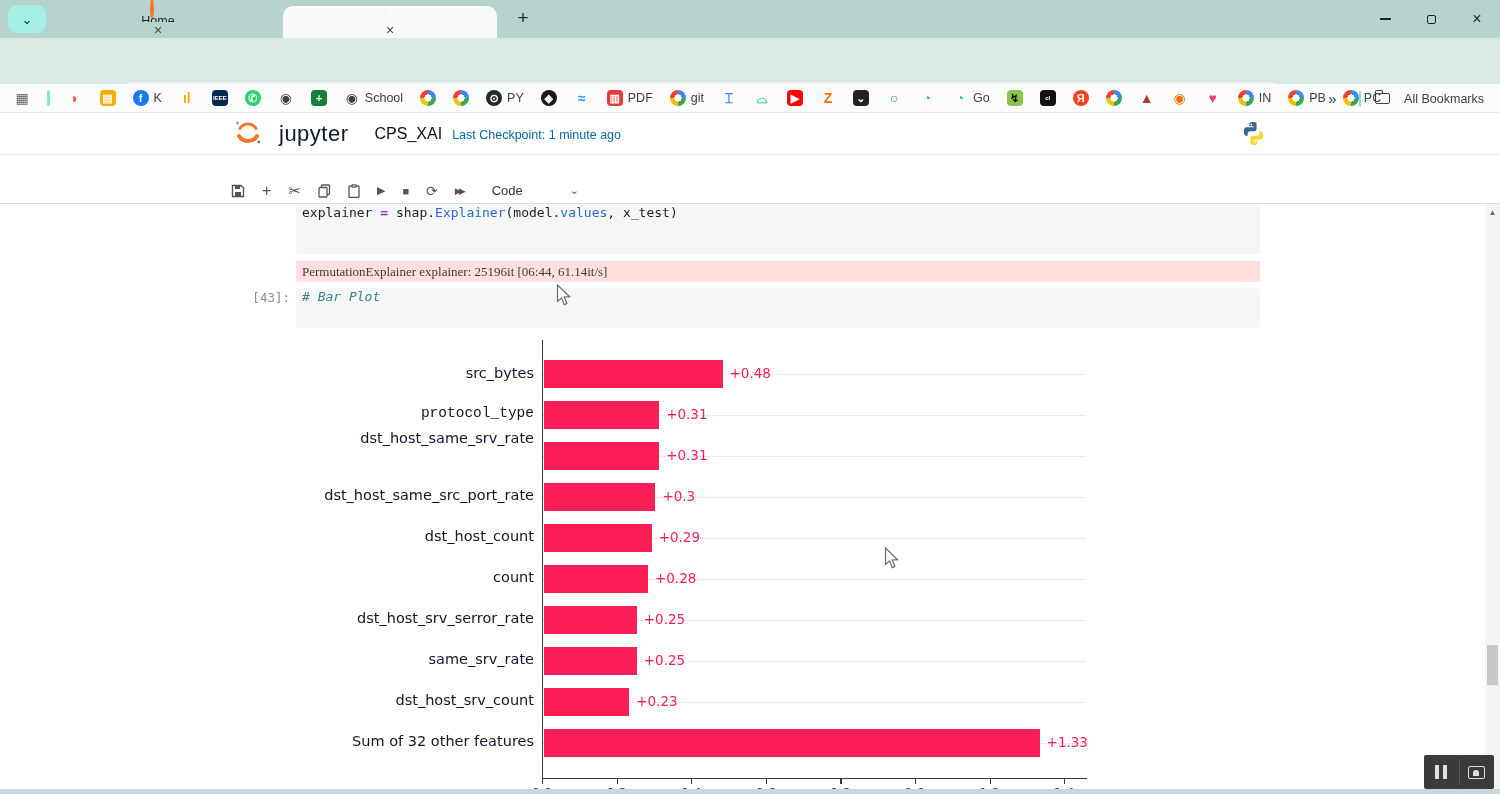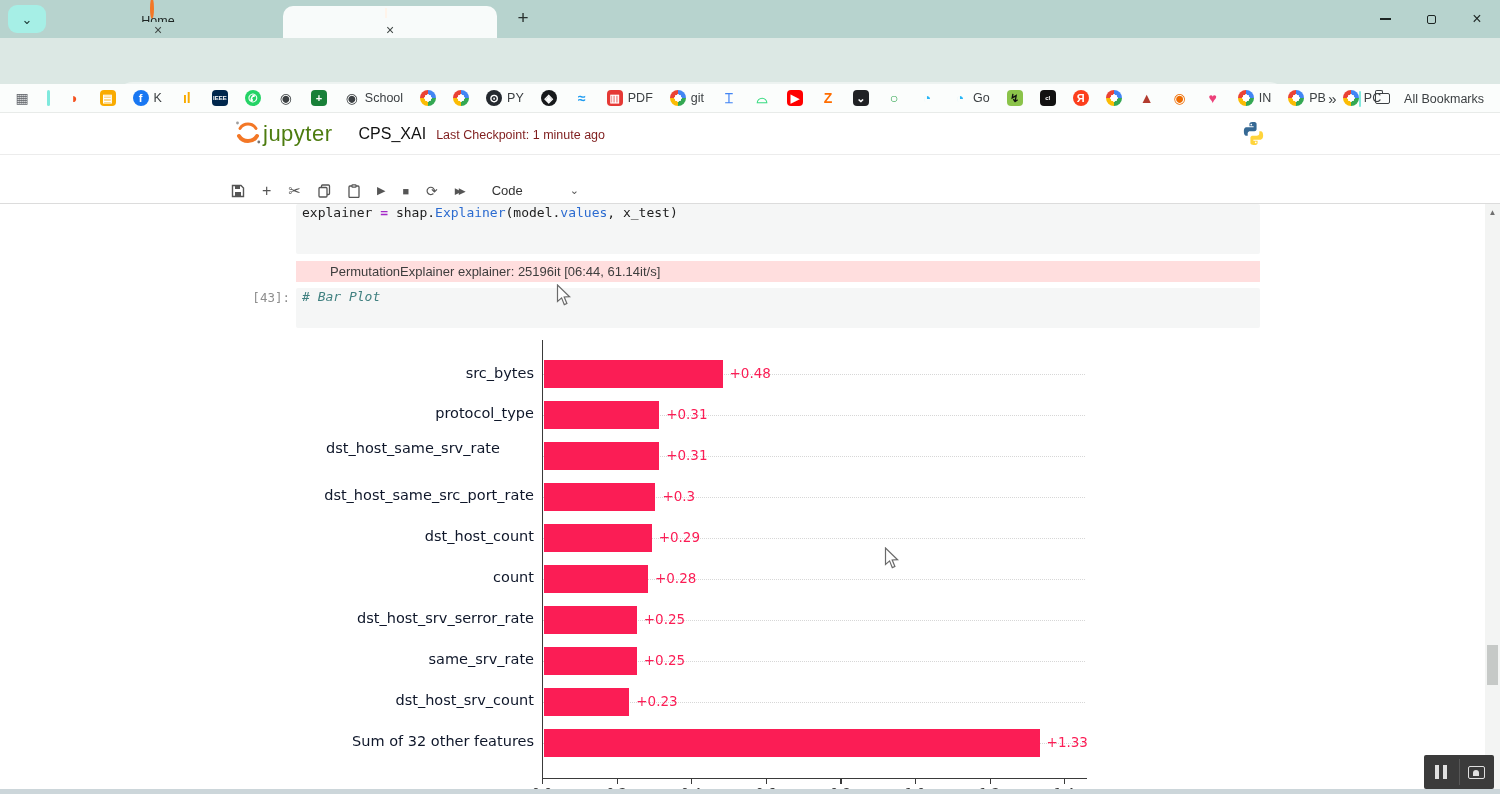--- a/index.html
+++ b/index.html
@@ -52,23 +52,23 @@
   .bm-sep { width:2.5px; height:16px; background:#7fe9dd; border-radius:2px; }
   .bm-ico.gmark { border-radius:50%; background: radial-gradient(circle at center, #fff 0 3.5px, rgba(0,0,0,0) 3.7px), conic-gradient(from 0deg, #4285f4 0 25%, #34a853 25% 50%, #fbbc04 50% 75%, #ea4335 75% 100%); }
   .bm-right { position:absolute; right:16px; top:0; height:29px; display:flex; align-items:center; gap:14px; }
   .bm-overflow { font-size:15px; color:#3c4043; margin-right:8px; }
   .folder-ico { width:15px; height:11px; border:1.4px solid #3c4043; border-radius:2px; position:relative; }
   .folder-ico::before { content:""; position:absolute; left:-1px; top:-4px; width:6px; height:3px; border:1.4px solid #3c4043; border-bottom:none; border-radius:2px 2px 0 0; }
 
   
   .jheader { position:absolute; left:0; top:113px; width:1500px; height:42px; background:#fff; border-bottom:1px solid #ececec; display:flex; align-items:center; }
   .jlogo { margin-left:233px; }
-  .jbrand { font-size:22px; color:#4d7c0f; margin-left:0; letter-spacing:0.5px; }
+  .jbrand { font-size:22px; color:#0f172a; margin-left:16px; letter-spacing:0.5px; }
   .jnbname { font-size:16px; color:#111; margin-left:26px; }
-  .jcheckpoint { font-size:12.5px; color:#7f1d1d; margin-left:10px; margin-top:2px; }
+  .jcheckpoint { font-size:12.5px; color:#0369a1; margin-left:10px; margin-top:2px; }
   .pylogo { position:absolute; left:1240px; top:7px; }
 
   
   .jmenu { position:absolute; left:0; top:155px; width:1500px; height:23px; background:#fff; border-bottom:1px solid #ececec; display:flex; align-items:center; }
   #menu-items { display:flex; gap:21px; padding-left:235px; }
   .jmenu-item { font-size:13px; color:#333; }
   .trust-badge { position:absolute; left:1200px; top:2px; font-size:12px; color:#333; background:#fff; border:1px solid #c9c9c9; padding:1px 9px 2px; }
 
   
   .jtoolbar { position:absolute; left:0; top:178px; width:1500px; height:26px; background:#fff; border-bottom:1px solid #dcdcdc; display:flex; align-items:center; }
@@ -86,21 +86,21 @@
 
   
   .content { position:absolute; left:0; top:204px; width:1500px; height:585px; background:#fff; }
   .code-cell { position:absolute; left:296px; width:964px; background:#f5f6f6; border-radius:2px; padding:1px 0 1px 6px; }
   .cell-1 { top:0px; height:50px; }
   .cell-2 { top:84px; height:40px; }
   .code-line { font-family:"DejaVu Sans Mono", monospace; font-size:13px; line-height:16px; white-space:pre; }
   .tok-p { color:#212121; } .tok-o { color:#a428c8; font-weight:bold; }
   .tok-f { color:#2b6bd0; } .tok-c { color:#408080; font-style:italic; }
   .out-area { position:absolute; left:296px; top:57px; width:964px; height:21px; background:#ffdede; display:flex; align-items:center; }
-  .out-text { font-family:Liberation Sans, sans-serif; font-size:13px; color:#3d3d3d; padding-left:6px; white-space:pre;margin-left:28px; }
+  .out-text { font-family:Liberation Serif, serif; font-size:13px; color:#3d3d3d; padding-left:6px; white-space:pre; }
   .cell-prompt { position:absolute; left:230px; top:86px; width:60px; text-align:right; font-family:"DejaVu Sans Mono", monospace; font-size:12.5px; color:#8e8e8e; }
 
   
   #chart { position:absolute; left:292px; top:136px; width:810px; height:460px; font-family:"DejaVu Sans", sans-serif; }
   .axis-v { position:absolute; left:250px; top:0; width:1.4px; height:438px; background:#3a3a3a; }
   .axis-h { position:absolute; left:250px; top:438px; width:545px; height:1.4px; background:#3a3a3a; }
   .grid-line { position:absolute; left:251px; width:542px; border-top:1.6px dotted #d7d7d7; }
   .bar-label { position:absolute; left:0; width:242px; text-align:right; font-size:14.5px; color:#0f172a; white-space:nowrap; }
   .bar { position:absolute; left:251.5px; height:28px; background:#fb1d55; }
   .bar-val { position:absolute; font-size:13.5px; color:#fb1d55; white-space:nowrap; }
@@ -379,25 +379,25 @@
     <div class="code-cell cell-2" id="cell2">
         <div class="code-line"><span class="tok-c"># Bar Plot</span></div>
       </div>
 
     <div id="chart">
         <div class="grid-line" style="top: 34px;"></div>
         <div class="bar-label" style="top: 24.5px;">src_bytes</div>
         <div class="bar" style="top: 20px; width: 179.04px; background: rgb(251, 29, 85);"></div>
         <div class="bar-val" style="left: 437.54px; top: 25px; color: rgb(251, 29, 85);">+0.48</div>
         <div class="grid-line" style="top: 74.95px;"></div>
-        <div class="bar-label" style="top: 65.45px;">protocol_type</div>
+        <div class="bar-label" style="top: 65.45px; font-family: Liberation Mono, monospace;">protocol_type</div>
         <div class="bar" style="top: 60.95px; width: 115.63px; background: rgb(251, 29, 85);"></div>
         <div class="bar-val" style="left: 374.13px; top: 65.95px; color: rgb(251, 29, 85);">+0.31</div>
         <div class="grid-line" style="top: 115.9px;"></div>
-        <div class="bar-label" style="top: 100px; text-align: center;">dst_host_same_srv_rate</div>
+        <div class="bar-label" style="top: 90px;">dst_host_same_srv_rate</div>
         <div class="bar" style="top: 101.9px; width: 115.63px; background: rgb(251, 29, 85);"></div>
         <div class="bar-val" style="left: 374.13px; top: 106.9px; color: rgb(251, 29, 85);">+0.31</div>
         <div class="grid-line" style="top: 156.85px;"></div>
         <div class="bar-label" style="top: 147.35px;">dst_host_same_src_port_rate</div>
         <div class="bar" style="top: 142.85px; width: 111.9px; background: rgb(251, 29, 85);"></div>
         <div class="bar-val" style="left: 370.4px; top: 147.85px; color: rgb(251, 29, 85);">+0.3</div>
         <div class="grid-line" style="top: 197.8px;"></div>
         <div class="bar-label" style="top: 188.3px;">dst_host_count</div>
         <div class="bar" style="top: 183.8px; width: 108.17px; background: rgb(251, 29, 85);"></div>
         <div class="bar-val" style="left: 366.67px; top: 188.8px; color: rgb(251, 29, 85);">+0.29</div>

